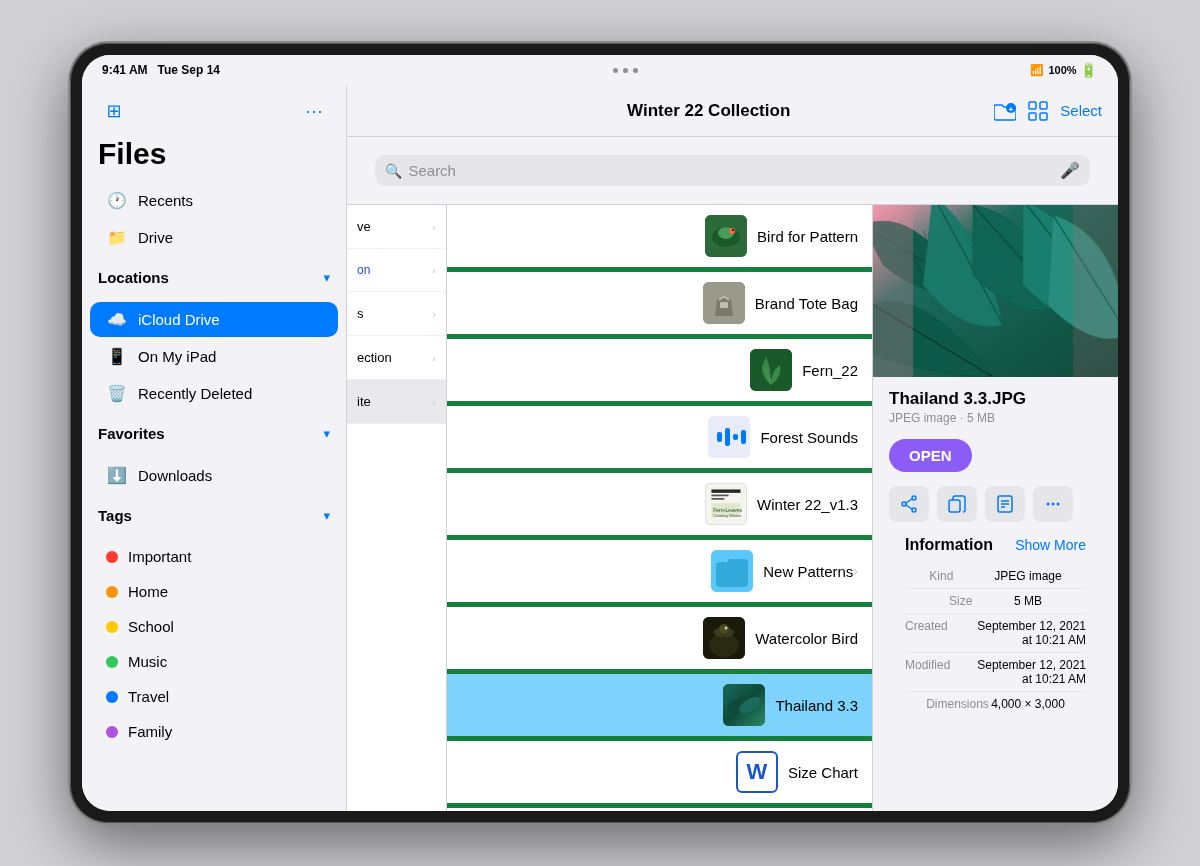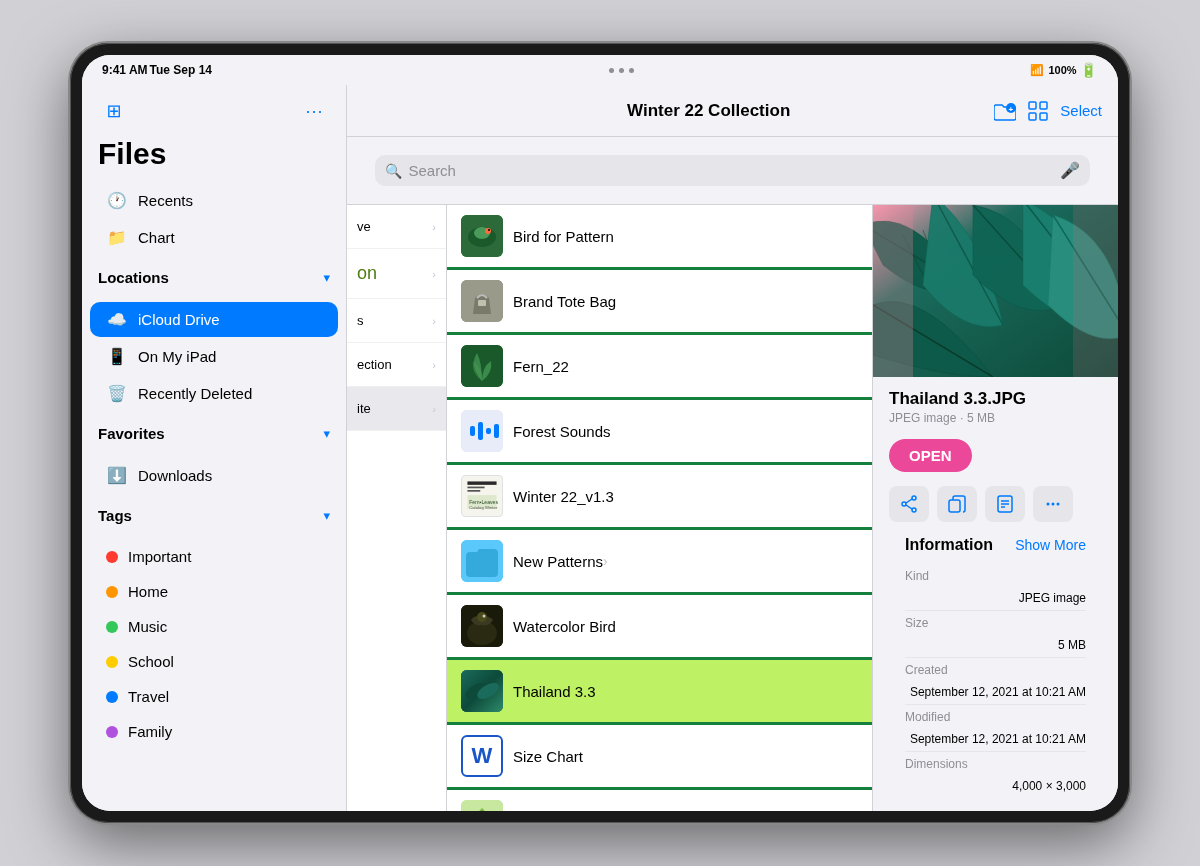--- a/index.html
+++ b/index.html
@@ -37,21 +37,21 @@
       height: 30px;
       background: #f2f2f7;
       display: flex;
       align-items: center;
       justify-content: space-between;
       padding: 0 20px;
       font-size: 12px;
       font-weight: 600;
       flex-shrink: 0;
     }
-    .status-left { display: flex; gap: 2px; }
+    .status-left { display: flex; gap: 10px; }
     .status-right { display: flex; align-items: center; gap: 4px; font-size: 11px; }
 
     
     .app-container {
       flex: 1;
       display: flex;
       overflow: hidden;
     }
 
     
@@ -217,26 +217,26 @@
     }
 
     .files-scroll {
       flex: 1;
       overflow-y: auto;
     }
 
     .file-item {
       display: flex;
       align-items: center;
-      justify-content: flex-start;
+      justify-content: flex-end;
       padding: 10px 14px;
-      border-bottom: 3px solid #15803d;
+      border-bottom: 5px solid #15803d;
       cursor: pointer;
     }
-    .file-item.selected { background: #bef264; }
+    .file-item.selected { background: #7dd3fc; }
 
     .file-item-left {
       display: flex;
       align-items: center;
       gap: 10px;
     }
 
     .file-thumb {
       width: 42px;
       height: 42px;
@@ -283,21 +283,21 @@
       margin-bottom: 2px;
     }
 
     .detail-filetype {
       font-size: 12px;
       color: #8e8e93;
       margin-bottom: 14px;
     }
 
     .detail-open-btn {
-      background: #ec4899;
+      background: #8b5cf6;
       color: #fff;
       border: none;
       border-radius: 20px;
       padding: 8px 20px;
       font-size: 15px;
       font-weight: 600;
       cursor: pointer;
       margin-bottom: 14px;
     }
 
@@ -342,22 +342,20 @@
       color: #007aff;
       font-size: 14px;
       cursor: pointer;
     }
 
     .info-row {
       display: flex;
       justify-content: center;
       padding: 5px 0;
       border-bottom: 1px solid #e5e5ea;
-      gap: 8px;
-      flex-direction: column;
     }
 
     .info-row:last-child { border-bottom: none; }
 
     .info-key {
       font-size: 12px;
       color: #8e8e93;
       flex-shrink: 0;
       min-width: 65px;
     }
@@ -504,21 +502,21 @@
 
         <div class="sidebar-title">Files</div>
 
         <div class="sidebar-item">
           <span class="item-icon">🕐</span>
           <span>Recents</span>
         </div>
 
         <div class="sidebar-item">
           <span class="item-icon">📁</span>
-          <span>Chart</span>
+          <span>Drive</span>
         </div>
 
         <div class="section-header">
           <span class="section-header-label">Locations</span>
           <span class="section-chevron">▾</span>
         </div>
 
         <div class="sidebar-item active">
           <span class="item-icon">☁️</span>
           <span>iCloud Drive</span>
@@ -553,27 +551,27 @@
           <div class="tag-dot" style="background:#ff3b30;"></div>
           <span>Important</span>
         </div>
 
         <div class="sidebar-item">
           <div class="tag-dot" style="background:#ff9500;"></div>
           <span>Home</span>
         </div>
 
         <div class="sidebar-item">
+          <div class="tag-dot" style="background:#ffcc00;"></div>
+          <span>School</span>
+        </div>
+
+        <div class="sidebar-item">
           <div class="tag-dot" style="background:#34c759;"></div>
           <span>Music</span>
-        </div>
-
-        <div class="sidebar-item">
-          <div class="tag-dot" style="background:#ffcc00;"></div>
-          <span>School</span>
         </div>
 
         <div class="sidebar-item">
           <div class="tag-dot" style="background:#007aff;"></div>
           <span>Travel</span>
         </div>
 
         <div class="sidebar-item">
           <div class="tag-dot" style="background:#af52de;"></div>
           <span>Family</span>
@@ -621,21 +619,21 @@
           <div class="panels-row">
 
             <div class="left-folders-panel">
 
               <div class="left-folder-item">
                 <span style="font-size:13px;color:#000;">ve</span>
                 <span style="color:#c7c7cc;font-size:11px;">›</span>
               </div>
 
               <div class="left-folder-item">
-                <span style="font-size:18px;color:#4d7c0f;">on</span>
+                <span style="font-size:12px;color:#1d4ed8;">on</span>
                 <span style="color:#c7c7cc;font-size:11px;">›</span>
               </div>
 
               <div class="left-folder-item">
                 <span style="font-size:13px;color:#000;">s</span>
                 <span style="color:#c7c7cc;font-size:11px;">›</span>
               </div>
 
               <div class="left-folder-item">
                 <span style="font-size:13px;color:#000;">ection</span>

